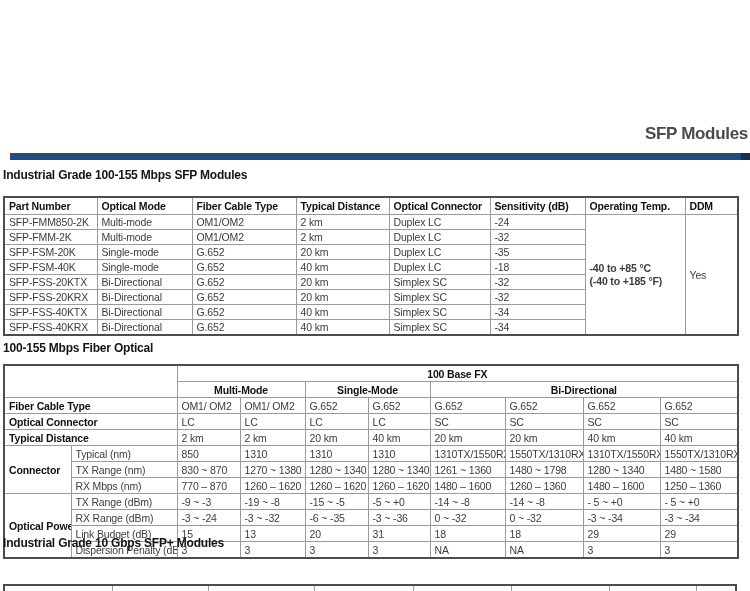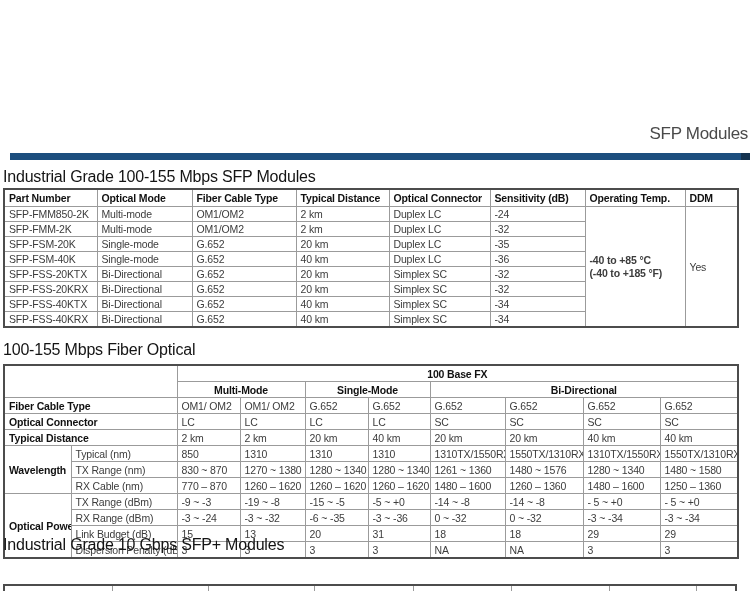--- a/index.html
+++ b/index.html
@@ -3,38 +3,38 @@
 <meta charset="utf-8">
 <style>
   html,body{margin:0;padding:0;}
   body{
     width:750px;height:591px;position:relative;overflow:hidden;
     background:#ffffff;color:#3c3c3c;
     font-family:"Liberation Sans",sans-serif;
   }
   .page-title{
     position:absolute;top:124px;right:2px;
-    font-size:17px;font-weight:normal;color:#4a4a4a;letter-spacing:-0.3px;
+    font-size:17px;font-weight:bold;color:#4a4a4a;letter-spacing:-0.3px;
   }
   .rule{
     position:absolute;left:10px;right:0;top:153px;height:7px;background:#1d4e7e;
   }
   .rule-cap{position:absolute;right:0;top:0;width:9px;height:100%;background:#14324f;}
   .h1{
-    position:absolute;left:3px;font-size:16px;font-weight:normal;color:#141414;
+    position:absolute;left:3px;font-size:12px;font-weight:bold;color:#141414;
     letter-spacing:-0.2px;white-space:nowrap;
   }
   .s1{top:168px;} .s2{top:341px;} .s3{top:536px;}
   table{
     position:absolute;left:3px;width:734px;
     border-collapse:collapse;table-layout:fixed;
     font-size:10.5px;letter-spacing:-0.15px;
     border:2px solid #4c4c4c;
   }
-  .t1{top:188px;} .t2{top:364px;}
+  .t1{top:196px;} .t2{top:364px;}
   th,td{
     border:1px solid #9b9b9b;
     padding:0 4px;text-align:left;vertical-align:middle;
     font-weight:normal;color:#3c3c3c;
     white-space:nowrap;overflow:hidden;
   }
   .t1 thead th{height:16px;}
   .t1 td{height:14px;}
   .t2 th,.t2 td{height:15px;}
   thead th,.bold{font-weight:bold;color:#111111;}
@@ -113,21 +113,21 @@
         <td>20 km</td>
         <td>Duplex LC</td>
         <td>-35</td>
       </tr>
       <tr>
         <td>SFP-FSM-40K</td>
         <td>Single-mode</td>
         <td>G.652</td>
         <td>40 km</td>
         <td>Duplex LC</td>
-        <td>-36</td>
+        <td>-18</td>
       </tr>
       <tr>
         <td>SFP-FSS-20KTX</td>
         <td>Bi-Directional</td>
         <td>G.652</td>
         <td>20 km</td>
         <td>Simplex SC</td>
         <td>-32</td>
       </tr>
       <tr>
@@ -209,44 +209,44 @@
         <td>2 km</td>
         <td>2 km</td>
         <td>20 km</td>
         <td>40 km</td>
         <td>20 km</td>
         <td>20 km</td>
         <td>40 km</td>
         <td>40 km</td>
       </tr>
       <tr>
-        <th rowspan="3" class="bold">Wavelength</th>
+        <th rowspan="3" class="bold">Connector</th>
         <td>Typical (nm)</td>
         <td>850</td>
         <td>1310</td>
         <td>1310</td>
         <td>1310</td>
         <td>1310TX/1550RX</td>
         <td>1550TX/1310RX</td>
         <td>1310TX/1550RX</td>
         <td>1550TX/1310RX</td>
       </tr>
       <tr>
         <td>TX Range (nm)</td>
         <td>830 ~ 870</td>
         <td>1270 ~ 1380</td>
         <td>1280 ~ 1340</td>
         <td>1280 ~ 1340</td>
         <td>1261 ~ 1360</td>
-        <td>1480 ~ 1576</td>
+        <td>1480 ~ 1798</td>
         <td>1280 ~ 1340</td>
         <td>1480 ~ 1580</td>
       </tr>
       <tr>
-        <td>RX Cable (nm)</td>
+        <td>RX Mbps (nm)</td>
         <td>770 – 870</td>
         <td>1260 – 1620</td>
         <td>1260 – 1620</td>
         <td>1260 – 1620</td>
         <td>1480 – 1600</td>
         <td>1260 – 1360</td>
         <td>1480 – 1600</td>
         <td>1250 – 1360</td>
       </tr>
       <tr>

